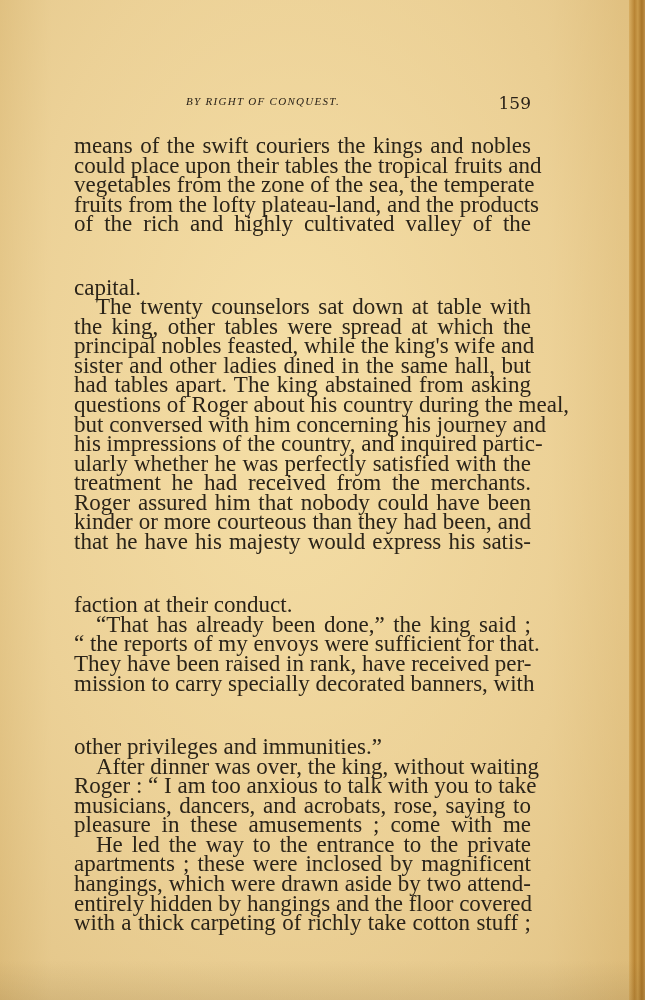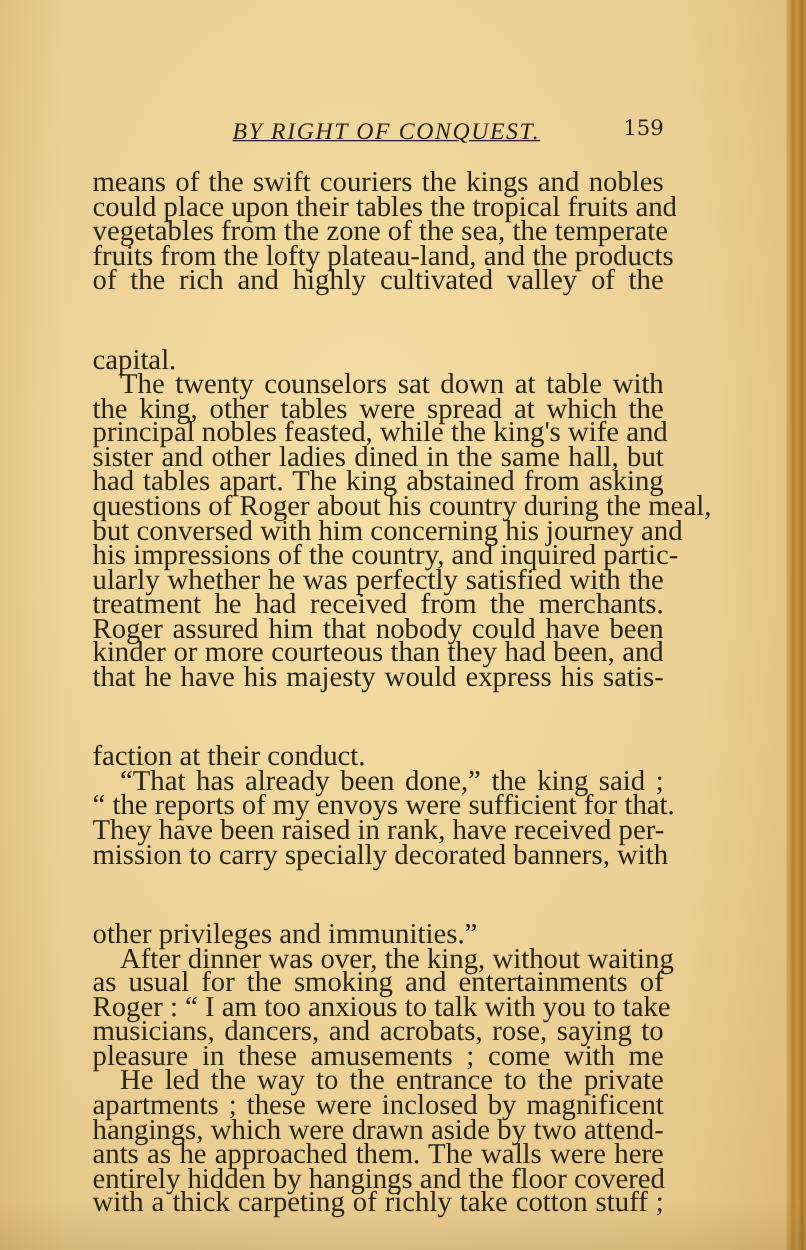--- a/index.html
+++ b/index.html
@@ -23,21 +23,21 @@
     position: absolute; left: 0; bottom: 0; width: 645px; height: 40px;
     background: linear-gradient(180deg, rgba(0,0,0,0) 0%, rgba(120,90,40,0.15) 100%);
   }
   .running-head {
     position: absolute; left: 186px; top: 95px; width: 345px; height: 24px;
     color: #2a2218;
   }
   .rh-title {
     position: absolute; left: 0; top: 0;
     font-family: "Liberation Serif", serif;
-    font-style: italic; font-size: 19px; letter-spacing: 1.3px; text-decoration: underline;
+    font-style: italic; font-size: 11px; letter-spacing: 1.3px;
   }
   .rh-page {
     position: absolute; right: 0; top: -2px;
     font-family: "DejaVu Serif", serif; font-size: 17px;
   }
   .text-block {
     position: absolute; left: 74px; top: 136px; width: 457px;
     color: #2b2419;
     font-family: "Liberation Serif", serif;
     font-size: 23px;
@@ -83,24 +83,22 @@
       <span class="line">Roger assured him that nobody could have been</span>
       <span class="line">kinder or more courteous than they had been, and</span>
       <span class="line">that he have his majesty would express his satis-</span>
       <span class="line last">faction at their conduct.</span>
       <span class="line indent">“That has already been done,” the king said ;</span>
       <span class="line">“ the reports of my envoys were sufficient for that.</span>
       <span class="line">They have been raised in rank, have received per-</span>
       <span class="line">mission to carry specially decorated banners, with</span>
       <span class="line last">other privileges and immunities.”</span>
       <span class="line indent">After dinner was over, the king, without waiting</span>
-      <span class="line">as usual for the smoking and entertainments of</span>
       <span class="line">Roger : “ I am too anxious to talk with you to take</span>
       <span class="line">musicians, dancers, and acrobats, rose, saying to</span>
       <span class="line">pleasure in these amusements ; come with me</span>
       <span class="line indent">He led the way to the entrance to the private</span>
       <span class="line">apartments ; these were inclosed by magnificent</span>
       <span class="line">hangings, which were drawn aside by two attend-</span>
-      <span class="line">ants as he approached them. The walls were here</span>
       <span class="line">entirely hidden by hangings and the floor covered</span>
       <span class="line">with a thick carpeting of richly take cotton stuff ;</span>
     </div>
 </div>
 
 </body></html>

